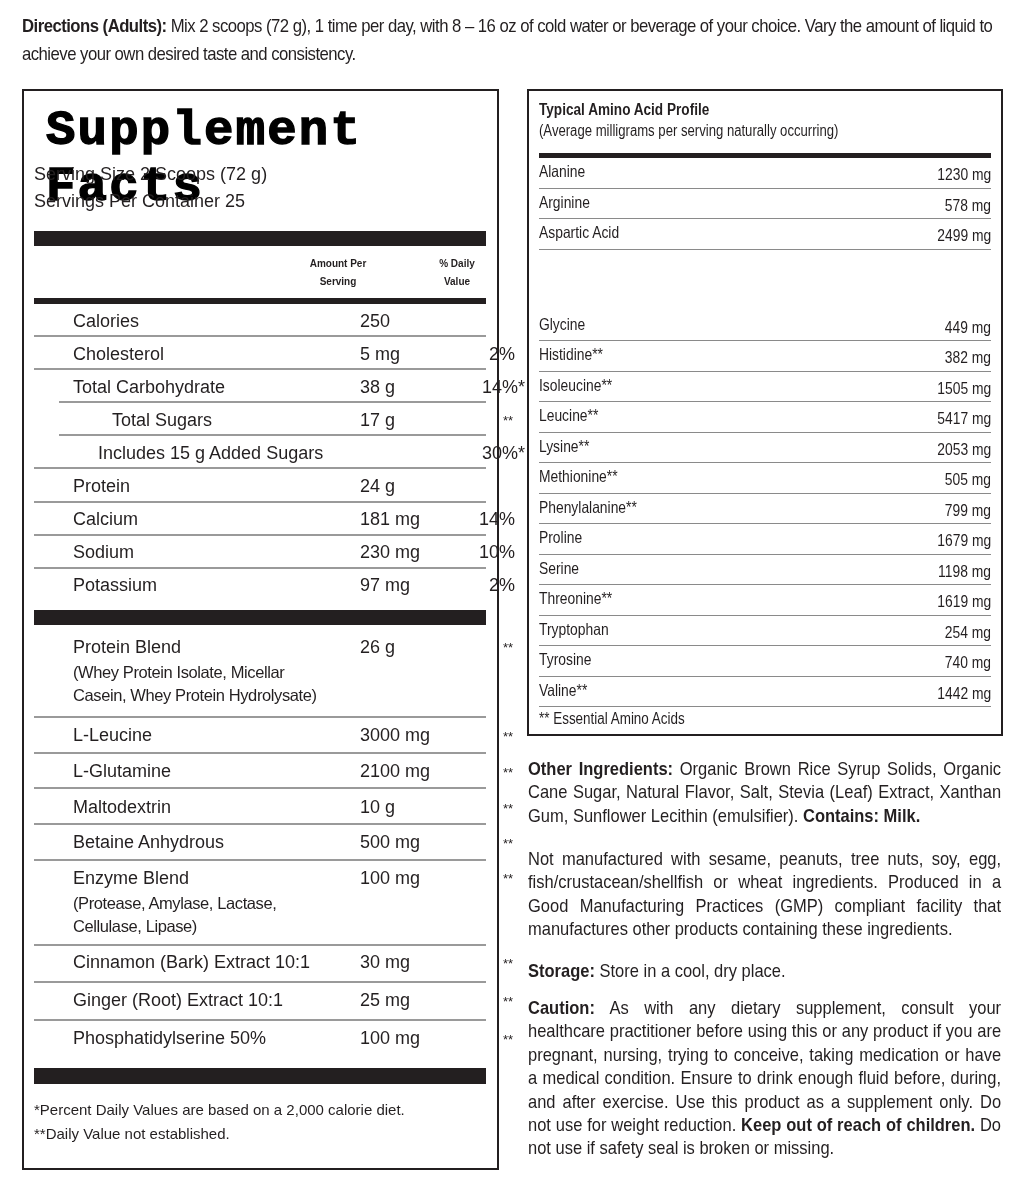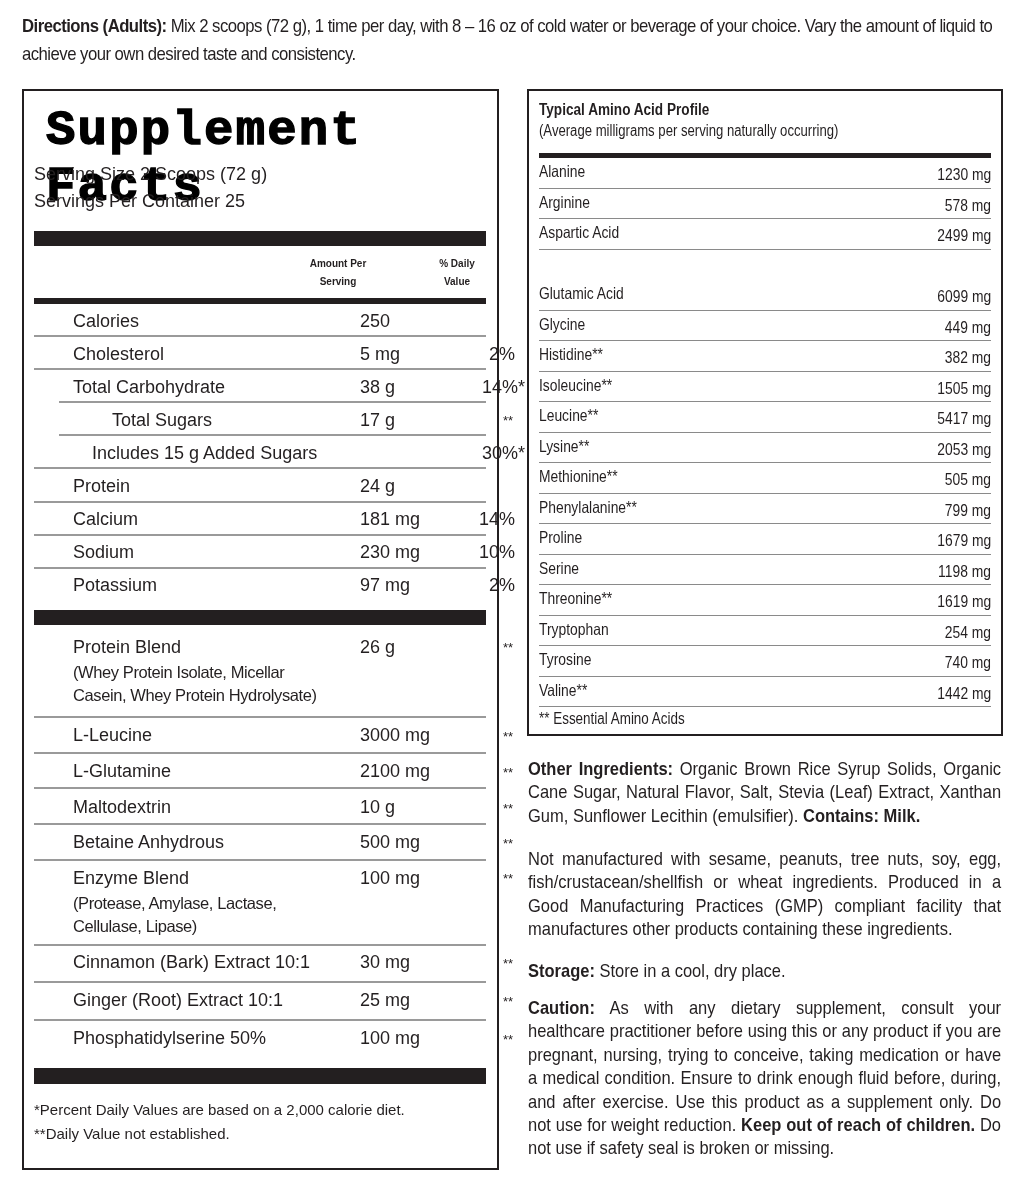--- a/index.html
+++ b/index.html
@@ -105,21 +105,21 @@
   <div class="rule" style="left:35px;width:427px;top:310px;"></div>
 
   <div class="row" style="top:319px;">
     <span class="name" style="left:39px;text-align:right;">Total Sugars</span>
     <span class="amt">17 g</span>
     <span class="dv star2" style="top:3px;">**</span>
   </div>
   <div class="rule" style="left:35px;width:427px;top:343px;"></div>
 
   <div class="row" style="top:352px;">
-    <span class="name" style="left:19px;">Includes 15 g Added Sugars</span>
+    <span class="name" style="left:25px;">Includes 15 g Added Sugars</span>
     <span class="dv">30%*</span>
   </div>
   <div class="rule" style="left:10px;width:452px;top:376px;"></div>
 
   <div class="row" style="top:385px;">
     <span class="name">Protein</span>
     <span class="amt">24 g</span>
   </div>
   <div class="rule" style="left:10px;width:452px;top:410px;"></div>
 
@@ -231,24 +231,20 @@
       <span class="av">1230 mg</span>
     </div>
   <div class="arow" style="top:97.5px;">
       <span class="an">Arginine</span>
       <span class="av">578 mg</span>
     </div>
   <div class="arow" style="top:128px;">
       <span class="an">Aspartic Acid</span>
       <span class="av">2499 mg</span>
     </div>
-  <div class="arow" style="top:189px;">
-      <span class="an">Glutamic Acid</span>
-      <span class="av">6099 mg</span>
-    </div>
   <div class="arow" style="top:219.5px;">
       <span class="an">Glycine</span>
       <span class="av">449 mg</span>
     </div>
   <div class="arow" style="top:250px;">
       <span class="an">Histidine**</span>
       <span class="av">382 mg</span>
     </div>
   <div class="arow" style="top:280.5px;">
       <span class="an">Isoleucine**</span>

